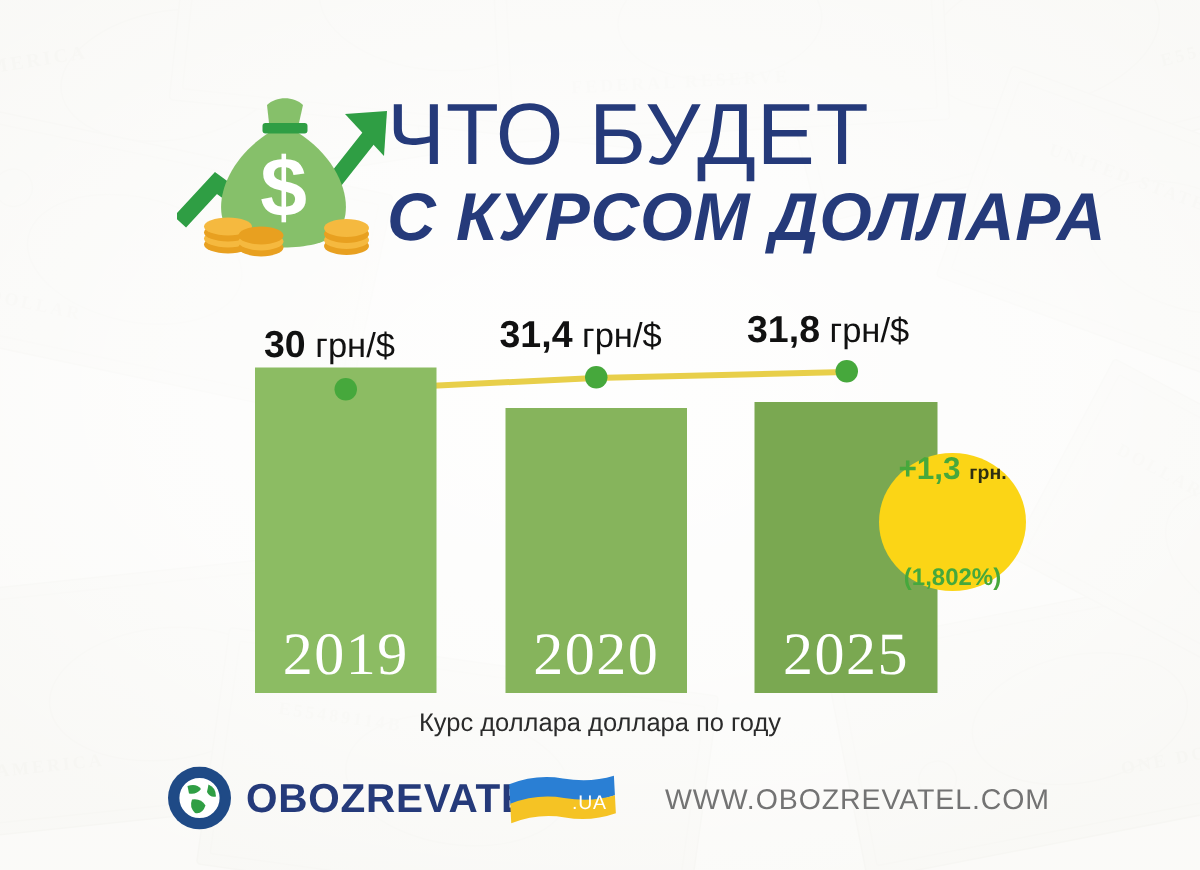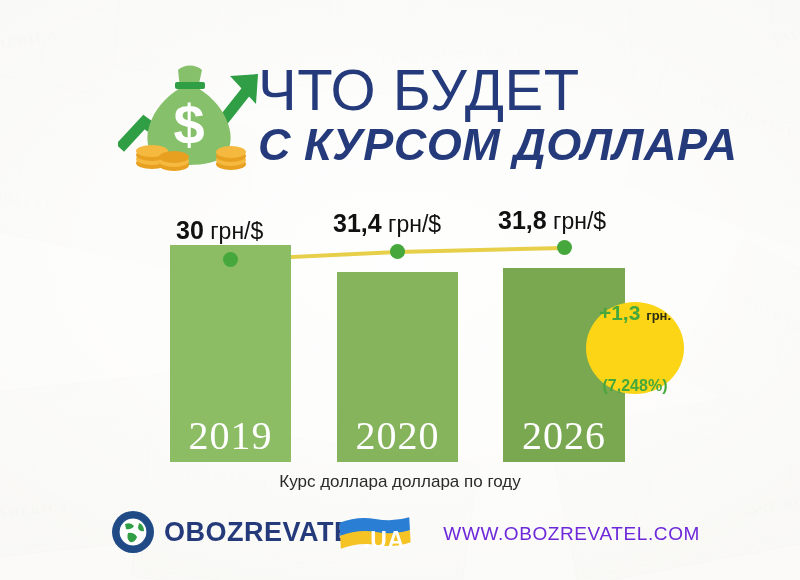--- a/index.html
+++ b/index.html
@@ -172,27 +172,27 @@
     font-size:27px; font-weight:700; color:#253a7a;
     letter-spacing:0.5px;
   }
   .flag {
     position:absolute; right:-42px; top:-2px;
     width:74px; height:34px;
     transform:rotate(-3deg);
   }
   .ua {
     position:absolute; right:-35px; top:10px;
-    font-size:23px; font-weight:700; color:#ffffff;
+    font-size:13px; font-weight:400; color:#ffffff;
     letter-spacing:0.5px;
     z-index:2;
   }
   .site {
     position:absolute; right:100px; top:18px;
-    font-size:19px; color:#6d28d9; letter-spacing:0.6px;
+    font-size:19px; color:#737373; letter-spacing:0.6px;
   }
 </style>
 </head>
 <body>
 
 <div id="infographic">
 
   <div class="bg-layer">
     <div class="note n1">
         <div class="oval"></div>
@@ -303,29 +303,29 @@
     <div class="dot d2"></div>
     <div class="dot d3"></div>
 
     <div class="bar bar1">
       <div class="yr">2019</div>
     </div>
     <div class="bar bar2">
       <div class="yr">2020</div>
     </div>
     <div class="bar bar3">
-      <div class="yr">2026</div>
+      <div class="yr">2025</div>
     </div>
 
     <div class="badge">
       <div class="bline1">
         <span>+1,3</span>
         <em>грн.</em>
       </div>
-      <div class="bline2">(7,248%)</div>
+      <div class="bline2">(1,802%)</div>
     </div>
 
     <div class="caption">Курс доллара доллара по году</div>
   </div>
 
   <div class="footer">
     <div class="logo">
       <span class="logo-mark">
         <svg viewBox="0 0 42 42" width="42" height="42">
           <circle cx="21" cy="21" r="21" fill="#1f4a86"></circle>

